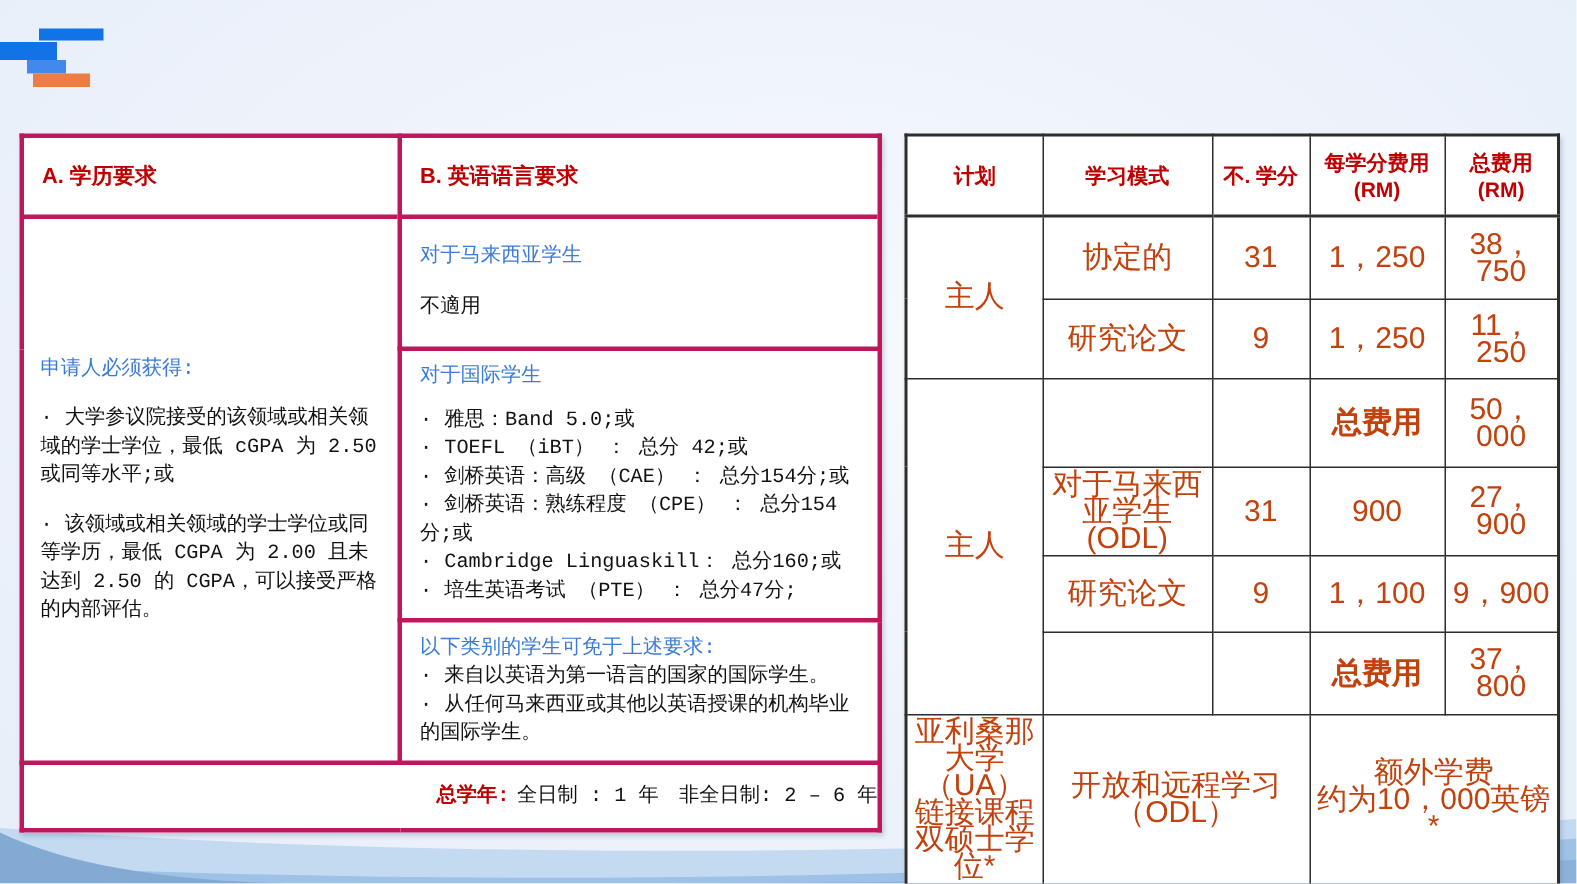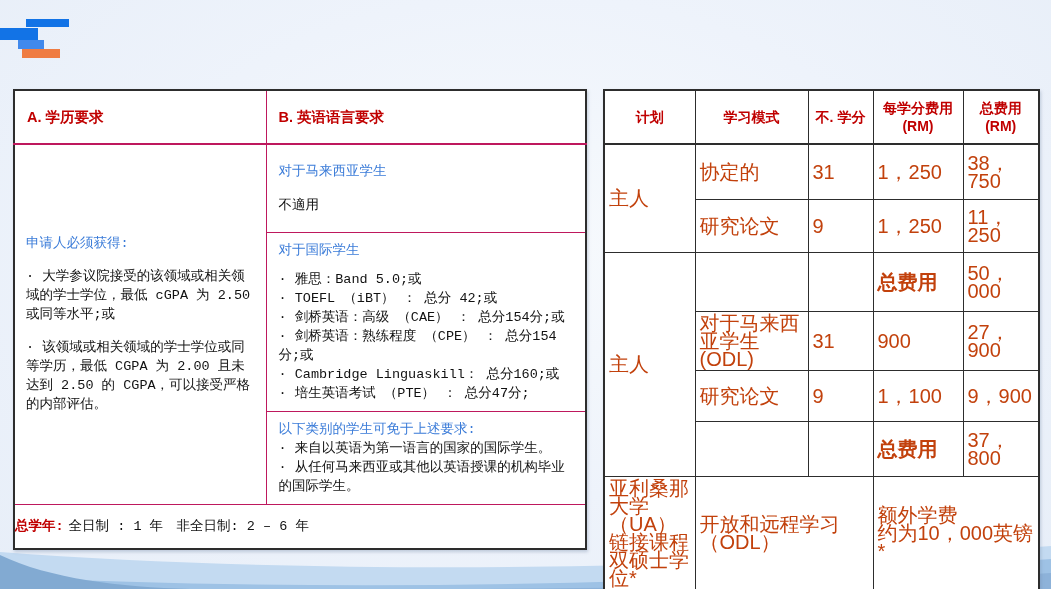--- a/index.html
+++ b/index.html
@@ -22,41 +22,41 @@
   
   table { border-collapse:collapse; table-layout:fixed; background:#ffffff; }
   .blue { color:#3a7bd8; }
   .redb { color:#c00000; font-weight:bold; }
   
   .req-table {
     position:absolute; left:13px; top:89px; width:572px;
     border:2px solid #2d2d2d;
     box-shadow: 1px 2px 3px rgba(110,130,160,.35);
   }
-  .req-table th, .req-table td { border:1px solid #be185d; }
+  .req-table th, .req-table td { border:3px solid #be185d; }
   .req-table th {
     height:54px; text-align:left; vertical-align:middle; padding:0 12px;
     color:#c00000; font-size:14.5px; font-weight:bold; border-bottom-width:2px;
   }
   .req-table td { font-size:13.5px; line-height:19px; color:#111; vertical-align:middle;font-family:Liberation Mono, monospace; }
   .a-cell { padding:14px 11px; }
   .a-cell .para { margin-bottom:14px; }
   .a-cell .para:last-child { margin-bottom:0; }
   .b-cell { padding:8px 12px; }
   .b-my   { height:88px; }
   .b-intl { height:170px; line-height:19.5px; }
   .b-exempt { height:92px; }
   .b-title-gap15 { margin-bottom:15px; }
   .b-title-gap10 { margin-bottom:10px; }
-  .req-footer { height:45px; text-align:left; font-size:14px; }
+  .req-footer { height:45px; text-align:right; font-size:14px; }
   .req-footer .redb { margin-right:5px; }
   
   .fee-table {
     position:absolute; left:603px; top:89px; width:435px;
-    border:2px solid #2d2d2d; 
+    border:2px solid #2d2d2d; text-align:center;
     box-shadow: 1px 2px 3px rgba(110,130,160,.35);
   }
   .fee-table th, .fee-table td { border:1px solid #2d2d2d; vertical-align:middle; padding:2px 4px; }
   .fee-table th {
     height:54px; color:#c00000; font-size:14px; font-weight:bold;
     line-height:18px; border-bottom-width:2px;
   }
   .fee-table td { font-size:20px; color:#c2410c; line-height:18px; }
   .plan-cell { font-size:15px; }
   .ua-cell { font-size:13.5px; line-height:17px; padding:4px 3px; }

